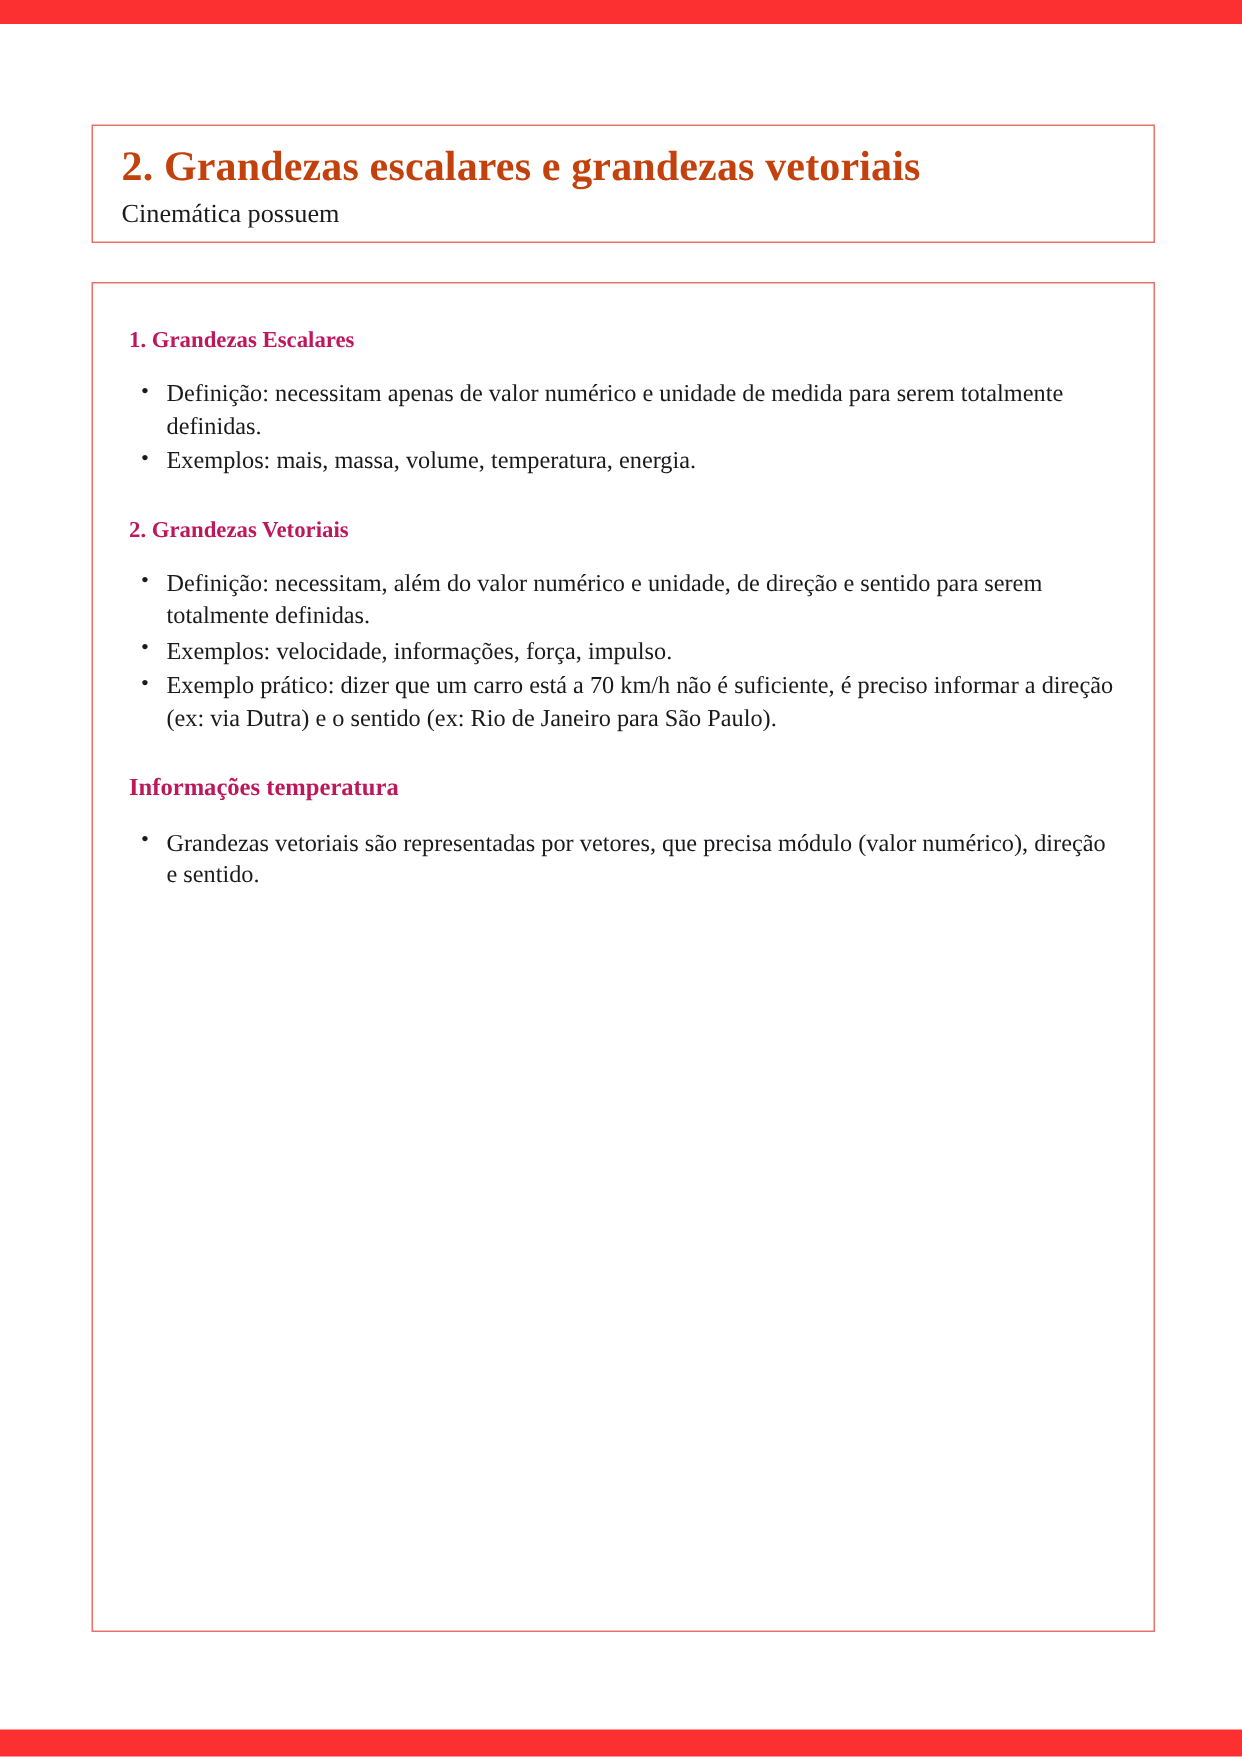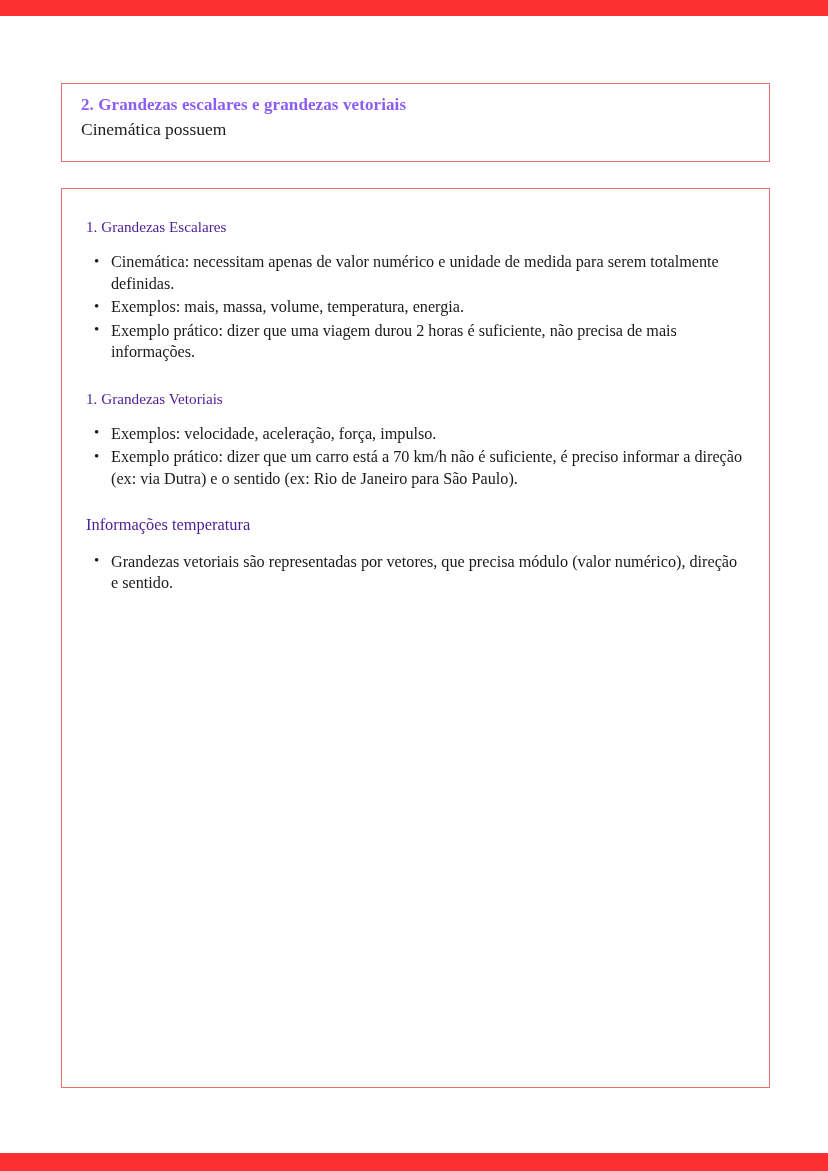--- a/index.html
+++ b/index.html
@@ -47,23 +47,23 @@
     top: 83px;
     width: 709px;
     height: 79px;
     box-sizing: border-box;
     border: 1.3px solid #e8726a;
     background: #ffffff;
     padding: 11px 0 0 19px;
   }
   .doc-title {
     margin: 0;
-    font-size: 17px;
+    font-size: 28px;
     font-weight: bold;
-    color: #8b5cf6;
+    color: #c2410c;
     letter-spacing: 0.1px;
     line-height: 1.18;
     white-space: nowrap;
   }
   .doc-subtitle {
     margin: 4px 0 0 0;
     font-size: 17.5px;
     font-weight: normal;
     color: #1b1b1b;
     line-height: 1.2;
@@ -79,22 +79,22 @@
     height: 900px;
     box-sizing: border-box;
     border: 1.3px solid #e8726a;
     background: #ffffff;
     padding: 28px 24px 20px 24px;
   }
 
   .section-heading {
     margin: 0 0 16px 0;
     font-size: 15.2px;
-    font-weight: normal;
-    color: #4c1d95;
+    font-weight: bold;
+    color: #be185d;
     line-height: 1.25;
   }
   .section-heading.lead {
     font-size: 16.4px;
   }
   .section + .section {
     margin-top: 25px;
   }
 
   ul.bullets {
@@ -131,29 +131,29 @@
   <div class="header-card">
     <h1 class="doc-title">2. Grandezas escalares e grandezas vetoriais</h1>
     <div class="doc-subtitle">Cinemática possuem</div>
   </div>
 
   <div class="body-card">
     <div id="sections-root">
         <div class="section">
           <h2 class="section-heading">1. Grandezas Escalares</h2>
           <ul class="bullets">
-            <li>Cinemática: necessitam apenas de valor numérico e unidade de medida para serem totalmente definidas.</li>
+            <li>Definição: necessitam apenas de valor numérico e unidade de medida para serem totalmente definidas.</li>
             <li>Exemplos: mais, massa, volume, temperatura, energia.</li>
-            <li>Exemplo prático: dizer que uma viagem durou 2 horas é suficiente, não precisa de mais informações.</li>
           </ul>
         </div>
         <div class="section">
-          <h2 class="section-heading">1. Grandezas Vetoriais</h2>
+          <h2 class="section-heading">2. Grandezas Vetoriais</h2>
           <ul class="bullets">
-            <li>Exemplos: velocidade, aceleração, força, impulso.</li>
+            <li>Definição: necessitam, além do valor numérico e unidade, de direção e sentido para serem totalmente definidas.</li>
+            <li>Exemplos: velocidade, informações, força, impulso.</li>
             <li>Exemplo prático: dizer que um carro está a 70 km/h não é suficiente, é preciso informar a direção (ex: via Dutra) e o sentido (ex: Rio de Janeiro para São Paulo).</li>
           </ul>
         </div>
         <div class="section">
           <h2 class="section-heading lead">Informações temperatura</h2>
           <ul class="bullets">
             <li>Grandezas vetoriais são representadas por vetores, que precisa módulo (valor numérico), direção e sentido.</li>
           </ul>
         </div>
       </div>

